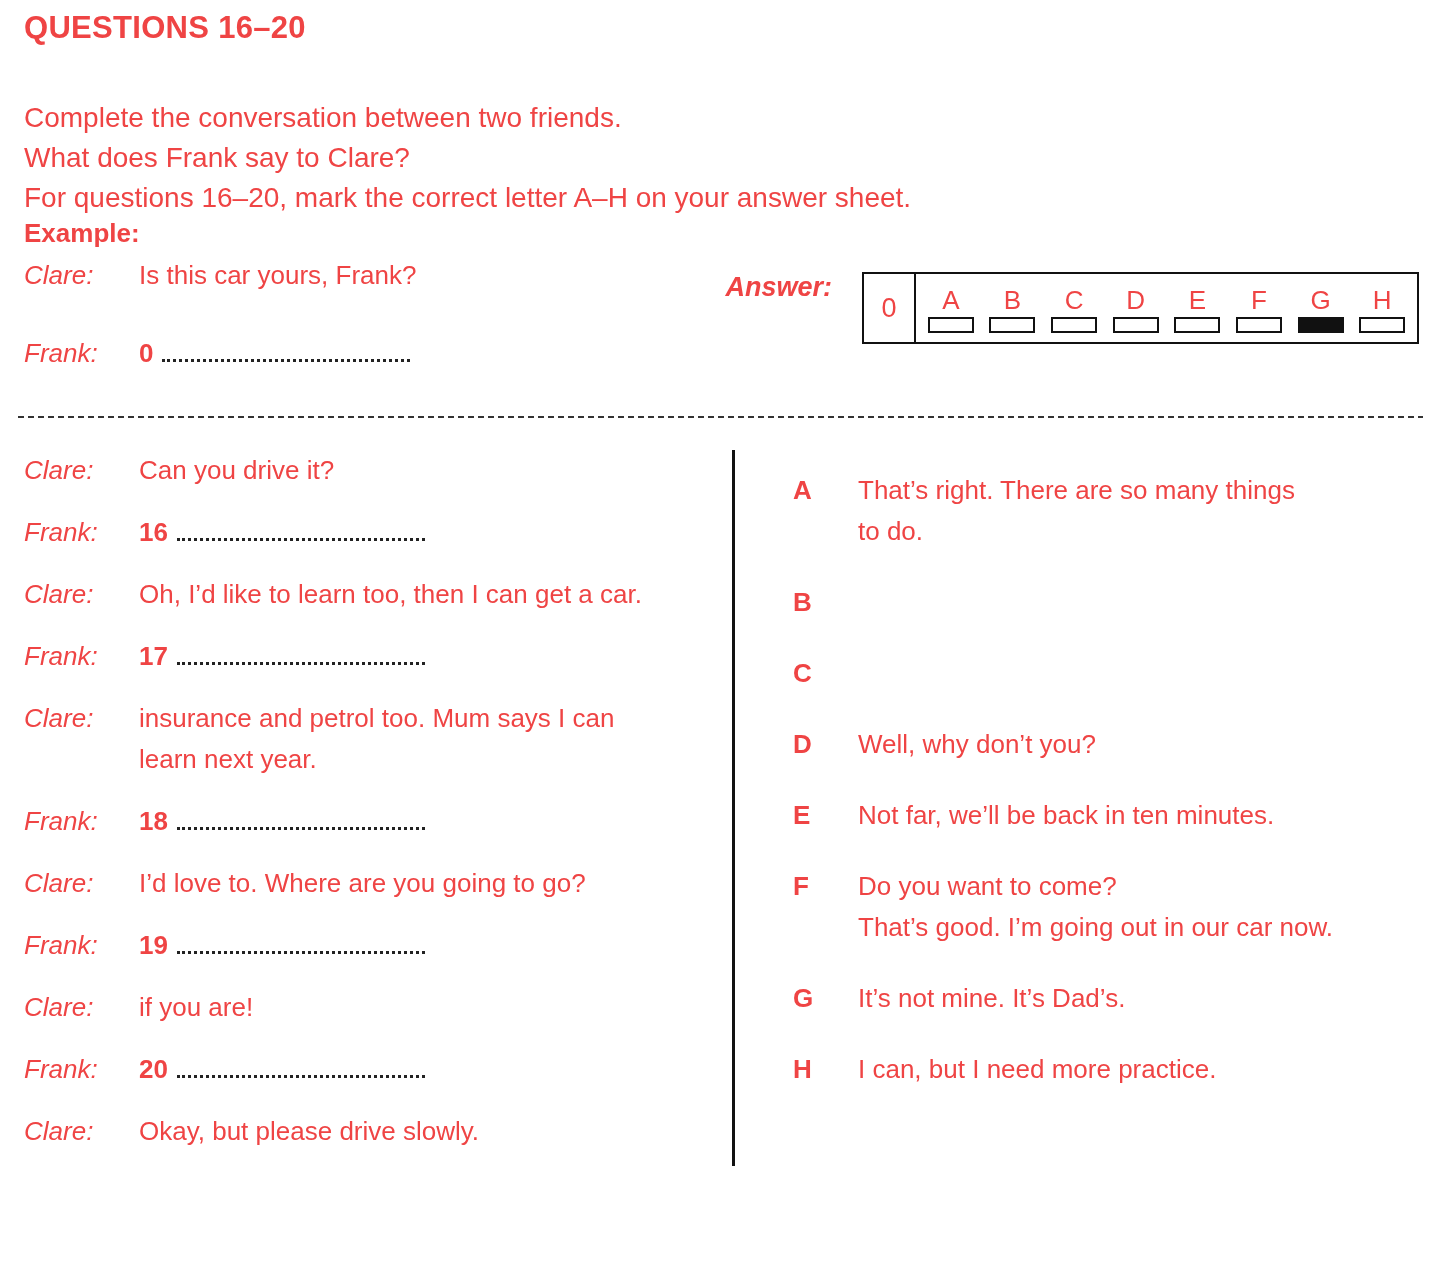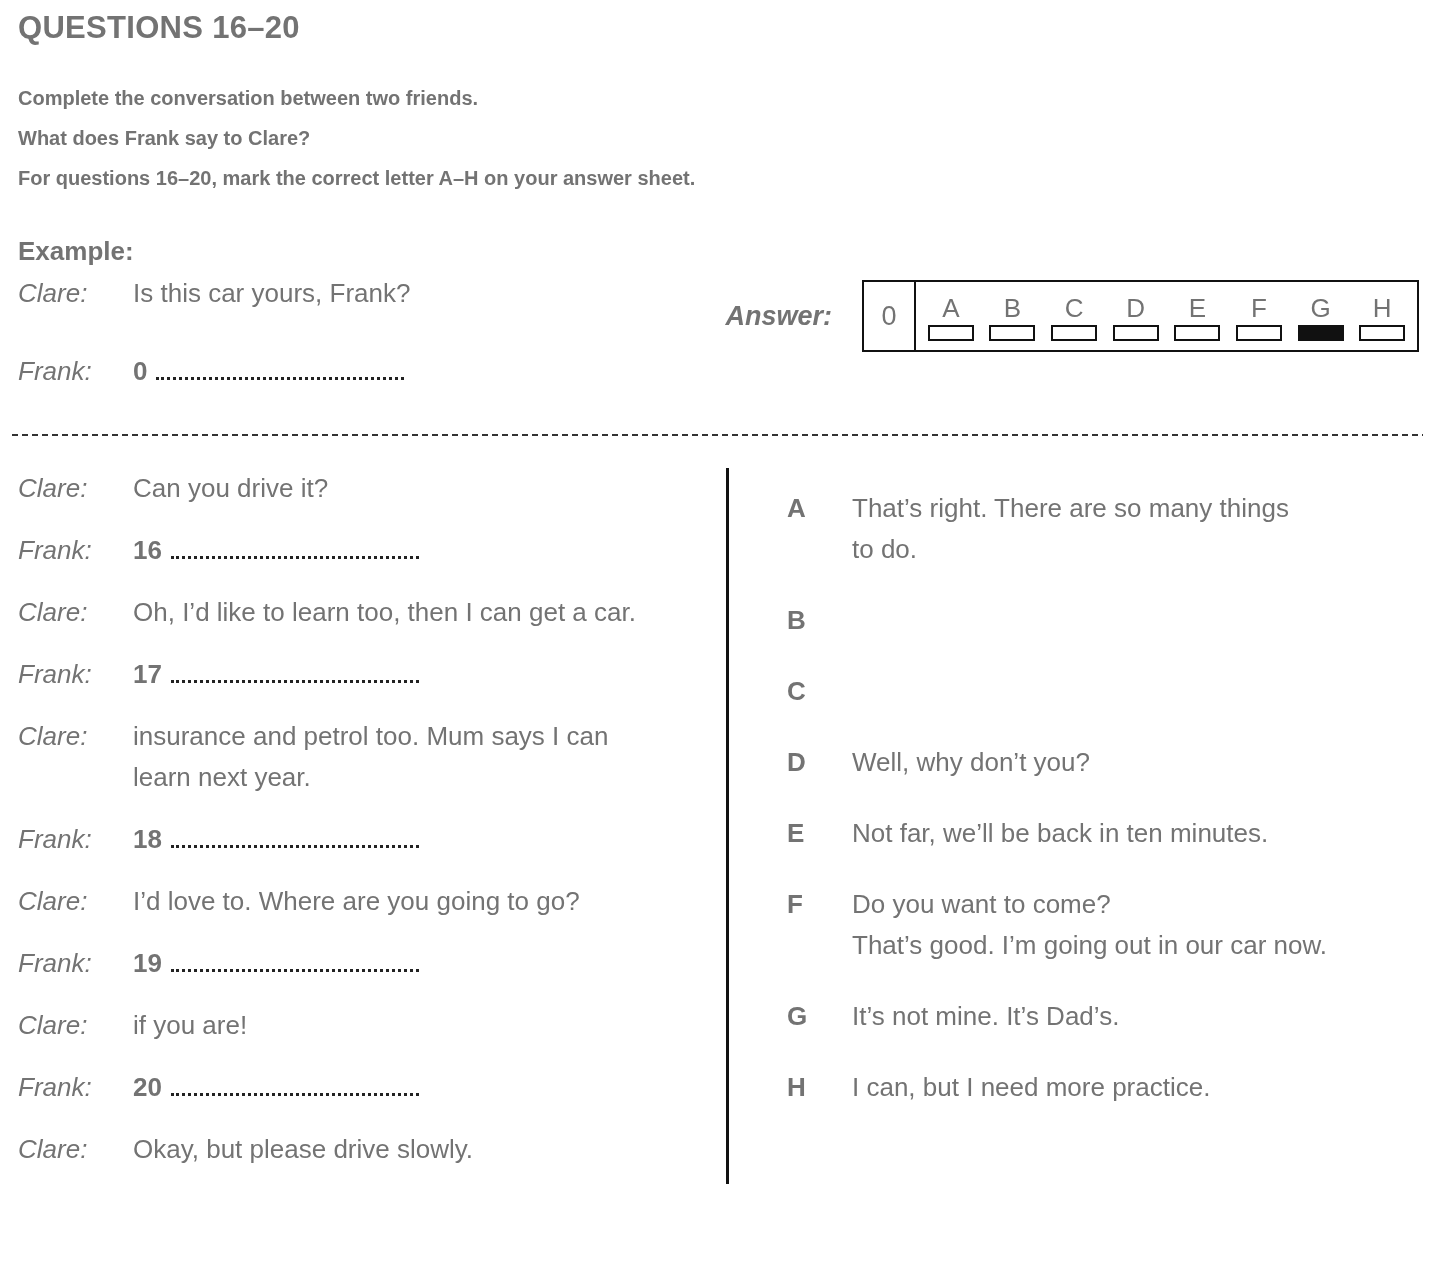--- a/index.html
+++ b/index.html
@@ -1,59 +1,59 @@
 <!DOCTYPE html>
 <html><head>
 <meta charset="utf-8">
 <style>
   html, body { margin: 0; padding: 0; background: #ffffff; }
   .page {
     position: relative;
     width: 1433px;
     height: 1271px;
     box-sizing: border-box;
-    padding: 8px 12px 0 18px;
+    padding: 8px 12px 0 24px;
     background: #ffffff;
-    color: #737373;
+    color: #ef4444;
     font-family: "Liberation Sans", sans-serif;
     overflow: hidden;
   }
   .title {
     font-size: 31px;
     font-weight: 700;
     letter-spacing: 0.3px;
     margin: 2px 0 0 0;
   }
   .instructions {
-    margin-top: 32px;
-    font-size: 20px;
-    font-weight: 700;
+    margin-top: 52px;
+    font-size: 28px;
+    font-weight: 400;
     line-height: 40px;
   }
   
-  .example { position: relative; margin-top: 38px; }
+  .example { position: relative; }
   .example-label { font-size: 26px; font-weight: 700; }
   .ex-row { display: flex; font-size: 26px; line-height: 34px; }
   .ex-row.clare { margin-top: 9px; }
   .ex-row.frank { margin-top: 44px; }
   .speaker { font-style: italic; flex: 0 0 115px; }
   .num { font-weight: 700; }
   .dotline {
     display: inline-block;
     width: 248px;
     height: 12px;
     border-bottom: 3px dotted #222;
     margin-left: 9px;
   }
   .answer-wrap {
     position: absolute;
-    top: 44px;
+    top: 54px;
     right: 2px;
     display: flex;
-    align-items: center;
+    align-items: flex-start;
   }
   .answer-label { font-size: 27px; font-weight: 700; font-style: italic; margin-right: 30px; }
   .answer-box {
     display: flex;
     width: 557px;
     height: 72px;
     border: 2px solid #111;
     box-sizing: border-box;
     background: #fff;
   }

